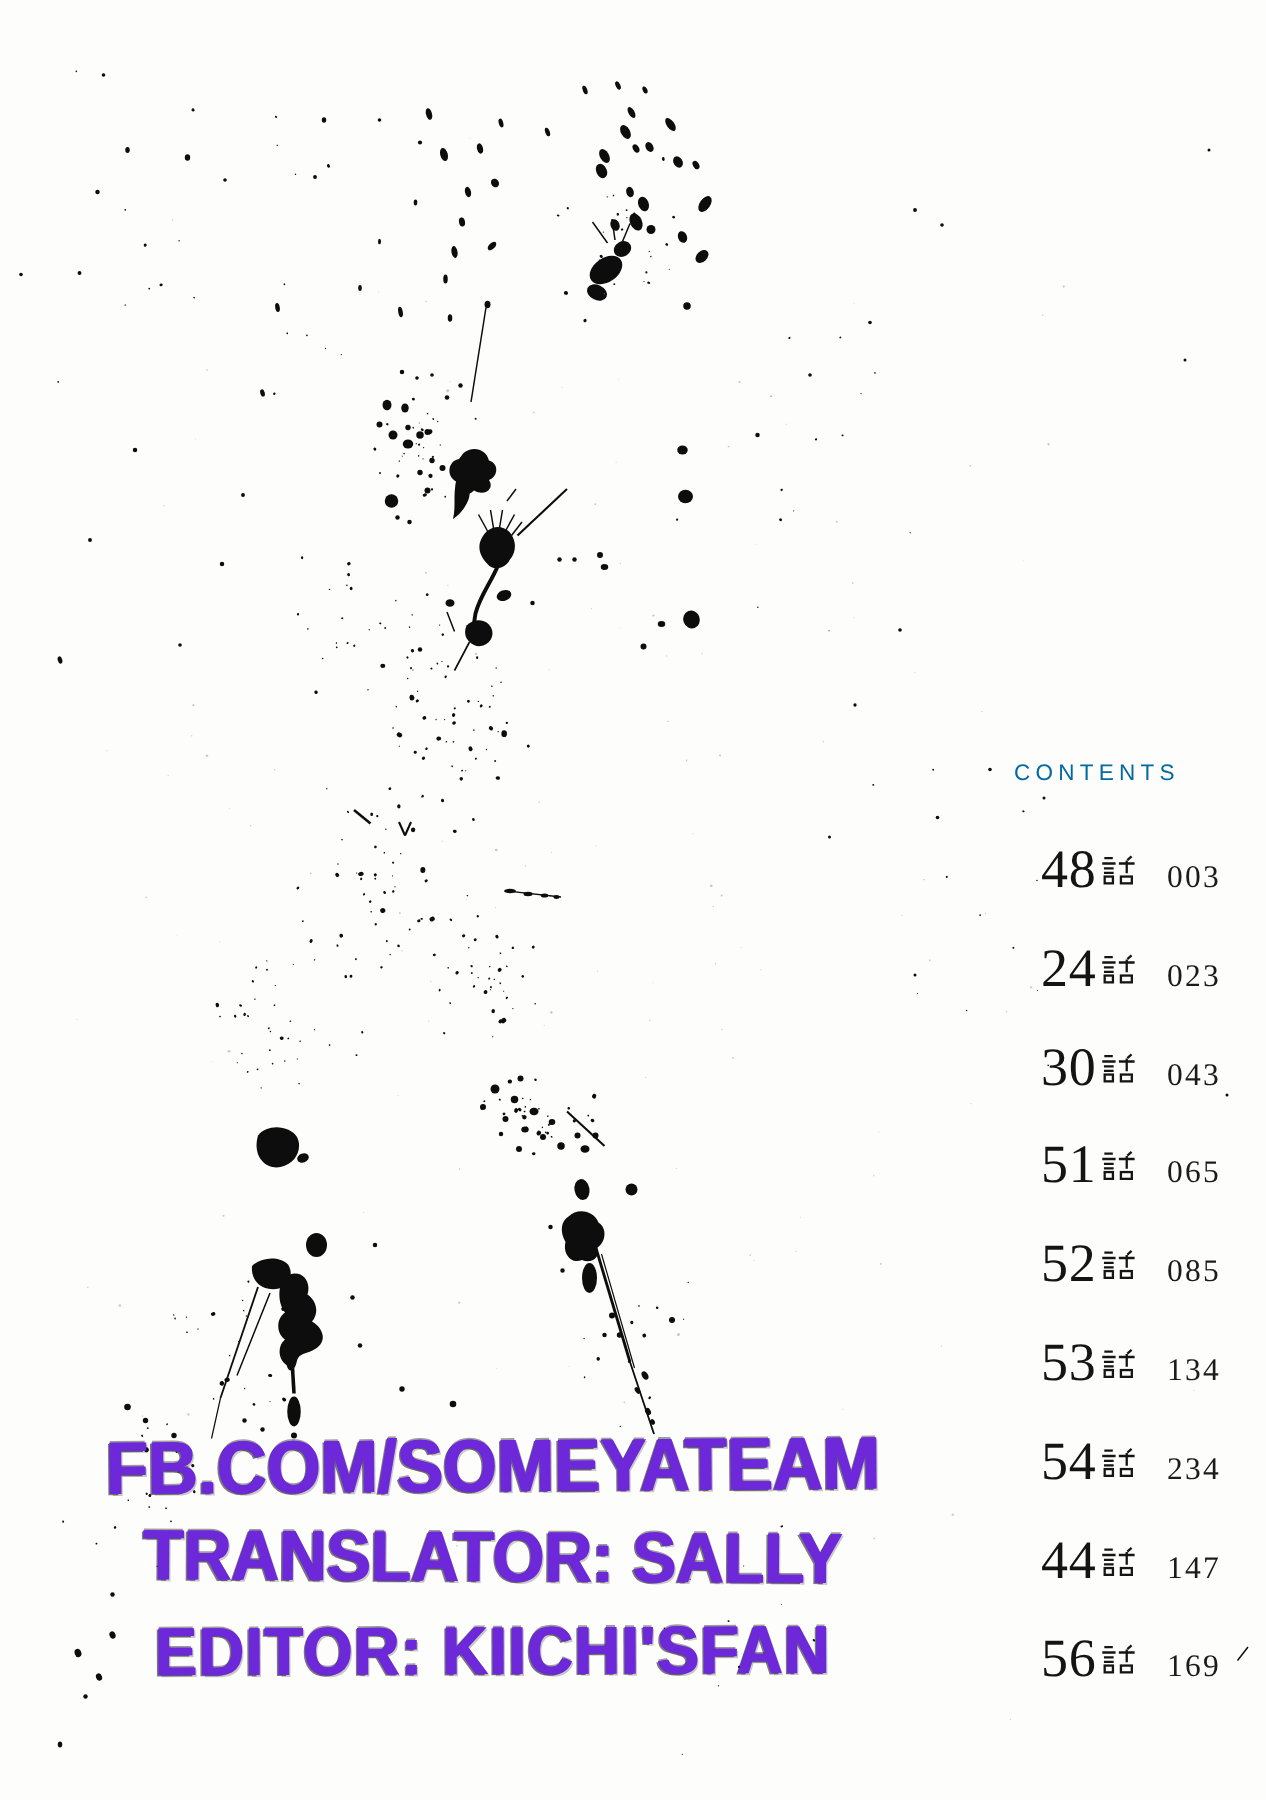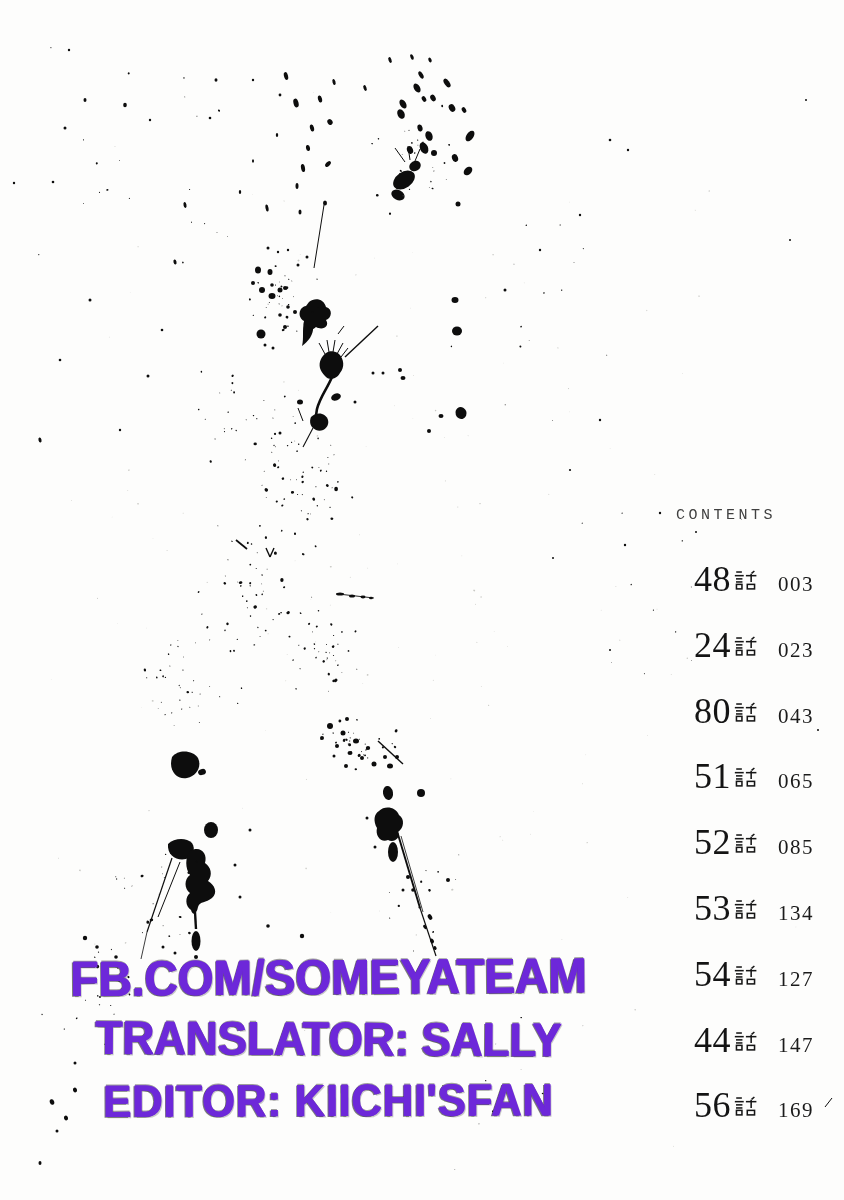--- a/index.html
+++ b/index.html
@@ -2,22 +2,22 @@
 <html><head>
 <meta charset="utf-8">
 <style>
   html,body{margin:0;padding:0}
   body{width:844px;height:1200px;background:#fdfdfc;overflow:hidden;position:relative;}
   .page{position:absolute;inset:0;}
   #splatter{position:absolute;left:0;top:0;width:844px;height:1200px;pointer-events:none;}
 
   .contents-title{
     position:absolute;left:676px;top:507px;
-    font-family:Liberation Mono, monospace;font-size:15px;font-weight:400;
-    letter-spacing:3.5px;color:#404040;white-space:nowrap;
+    font-family:Liberation Sans, sans-serif;font-size:15px;font-weight:400;
+    letter-spacing:3.5px;color:#0369a1;white-space:nowrap;
   }
   .toc{position:absolute;left:689px;top:548px;width:178px;}
   .toc-row{display:flex;align-items:baseline;box-sizing:border-box;height:65.8px;padding:13px 0 0 5px;}
   .toc-num{font-family:"Liberation Serif",serif;font-size:36px;color:#141414;letter-spacing:0.5px;line-height:1;}
   .hanashi{width:23px;height:21px;margin-left:3px;}
   .toc-page{font-family:"Liberation Serif",serif;font-size:21px;color:#1b1b1b;margin-left:21px;letter-spacing:1.5px;line-height:1;text-align:right;}
 
   .credits{
     position:absolute;left:28px;top:946px;width:600px;text-align:center;
     font-family:"Liberation Sans",sans-serif;font-weight:700;color:#6d28d9;
@@ -792,21 +792,21 @@
             <rect x="2.8" y="17.8" width="6.8" height="5.6"></rect>
             <path d="M25 1.2 L21.5 4.2"></path>
             <path d="M14.5 7 H27.5"></path>
             <path d="M21 4.5 V15"></path>
             <rect x="16.2" y="17.8" width="9" height="5.6"></rect>
           </g>
         </svg>
         <span class="toc-page">023</span>
       </div>
       <div class="toc-row">
-        <span class="toc-num">80</span>
+        <span class="toc-num">30</span>
         <svg class="hanashi" viewBox="0 0 28 26">
           <g stroke="#151515" stroke-width="1.9" fill="none">
             <path d="M2.5 2.5 H9.5"></path>
             <path d="M0.8 7 H11.8"></path>
             <path d="M2.2 11 H10.2"></path>
             <path d="M2.2 14.8 H10.2"></path>
             <rect x="2.8" y="17.8" width="6.8" height="5.6"></rect>
             <path d="M25 1.2 L21.5 4.2"></path>
             <path d="M14.5 7 H27.5"></path>
             <path d="M21 4.5 V15"></path>
@@ -874,21 +874,21 @@
             <path d="M0.8 7 H11.8"></path>
             <path d="M2.2 11 H10.2"></path>
             <path d="M2.2 14.8 H10.2"></path>
             <rect x="2.8" y="17.8" width="6.8" height="5.6"></rect>
             <path d="M25 1.2 L21.5 4.2"></path>
             <path d="M14.5 7 H27.5"></path>
             <path d="M21 4.5 V15"></path>
             <rect x="16.2" y="17.8" width="9" height="5.6"></rect>
           </g>
         </svg>
-        <span class="toc-page">127</span>
+        <span class="toc-page">234</span>
       </div>
       <div class="toc-row">
         <span class="toc-num">44</span>
         <svg class="hanashi" viewBox="0 0 28 26">
           <g stroke="#151515" stroke-width="1.9" fill="none">
             <path d="M2.5 2.5 H9.5"></path>
             <path d="M0.8 7 H11.8"></path>
             <path d="M2.2 11 H10.2"></path>
             <path d="M2.2 14.8 H10.2"></path>
             <rect x="2.8" y="17.8" width="6.8" height="5.6"></rect>

